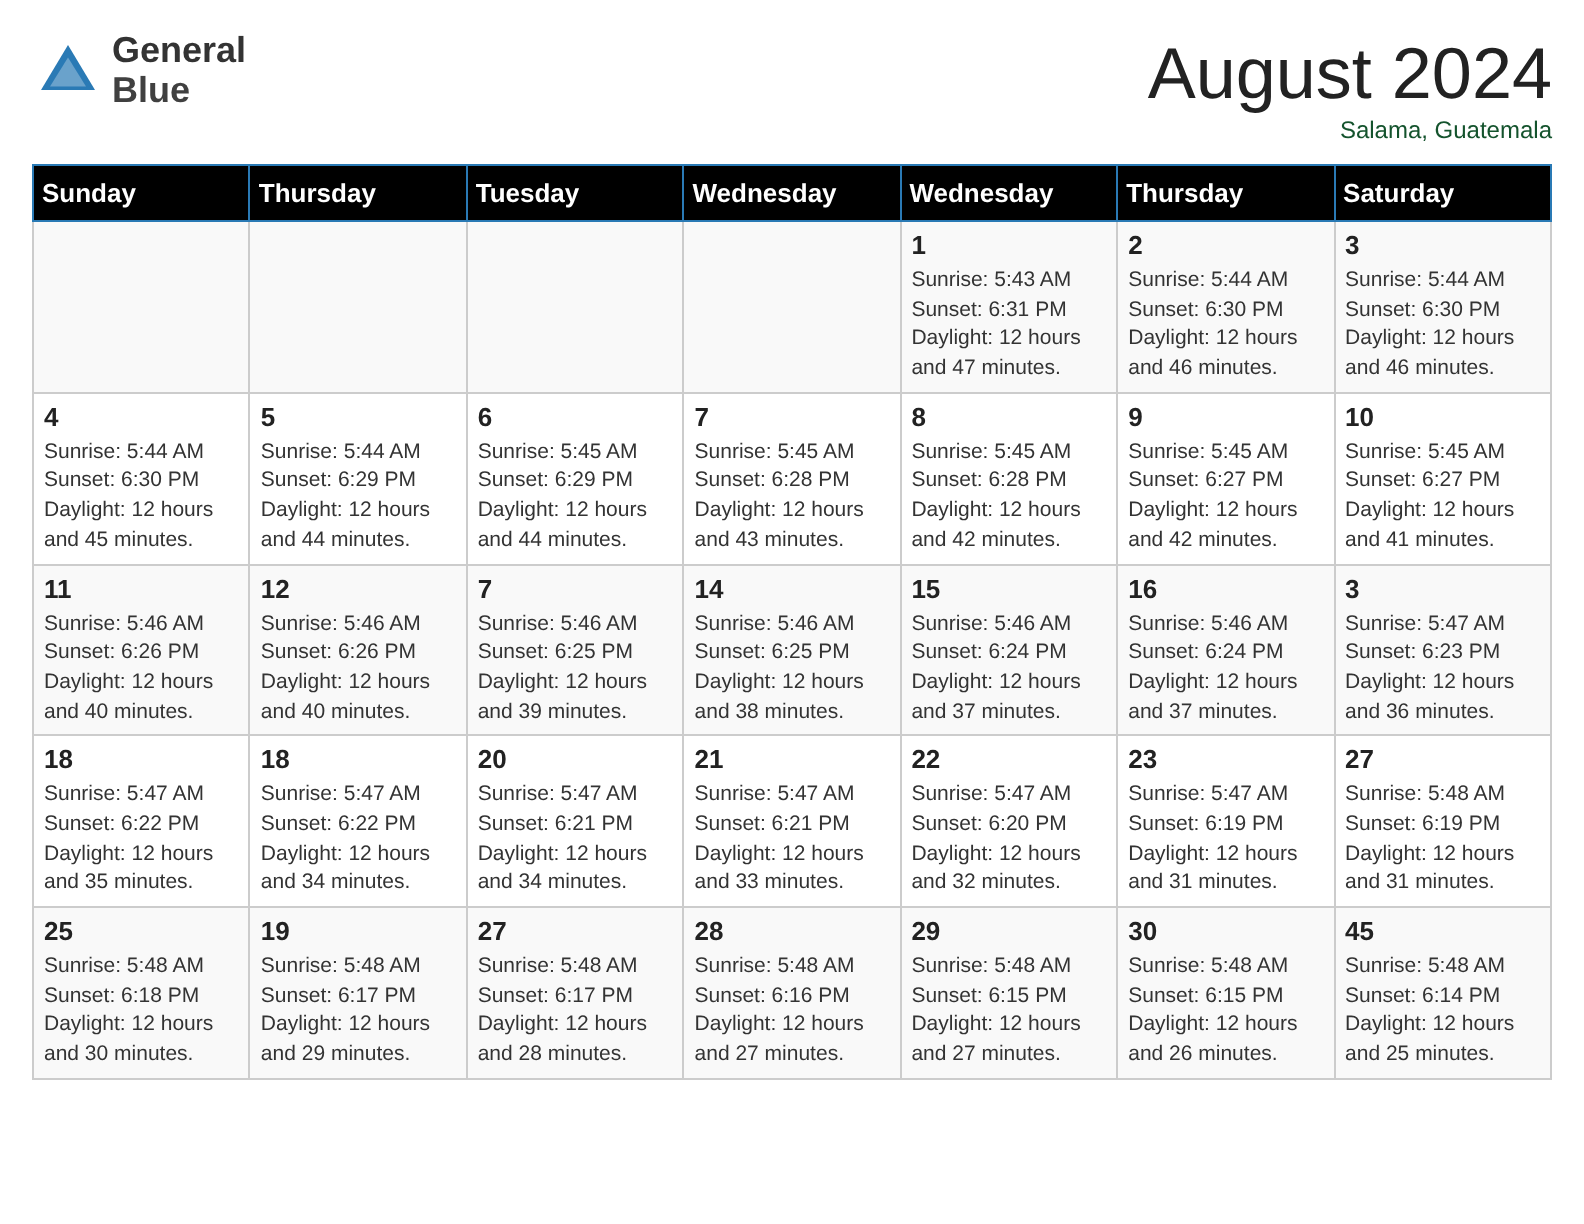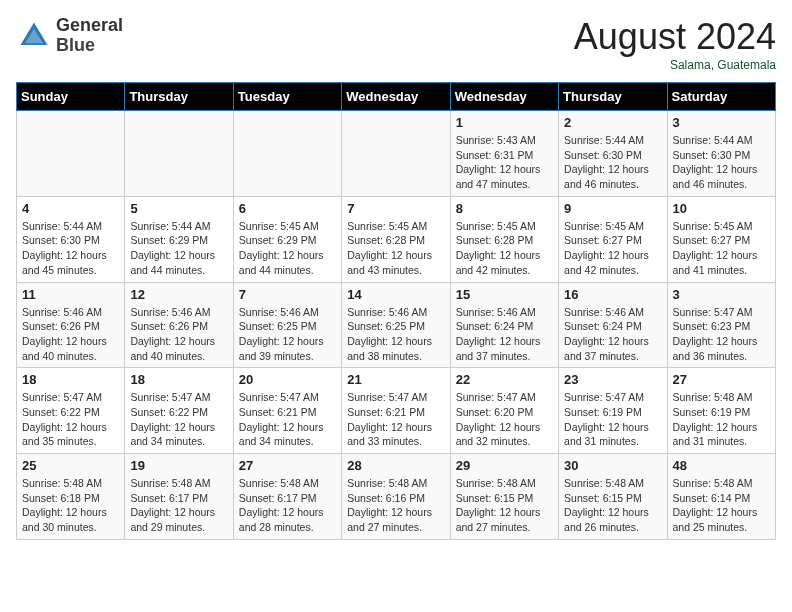--- a/index.html
+++ b/index.html
@@ -306,20 +306,20 @@
 Sunset: 6:15 PM
 Daylight: 12 hours and 27 minutes.</div>
         </td>
         <td>
           <div class="day-number">30</div>
           <div class="day-info" style="white-space: pre-line;">Sunrise: 5:48 AM
 Sunset: 6:15 PM
 Daylight: 12 hours and 26 minutes.</div>
         </td>
         <td>
-          <div class="day-number">48</div>
+          <div class="day-number">45</div>
           <div class="day-info" style="white-space: pre-line;">Sunrise: 5:48 AM
 Sunset: 6:14 PM
 Daylight: 12 hours and 25 minutes.</div>
         </td>
       </tr>
     </tbody>
 </table>
 
 </body></html>

